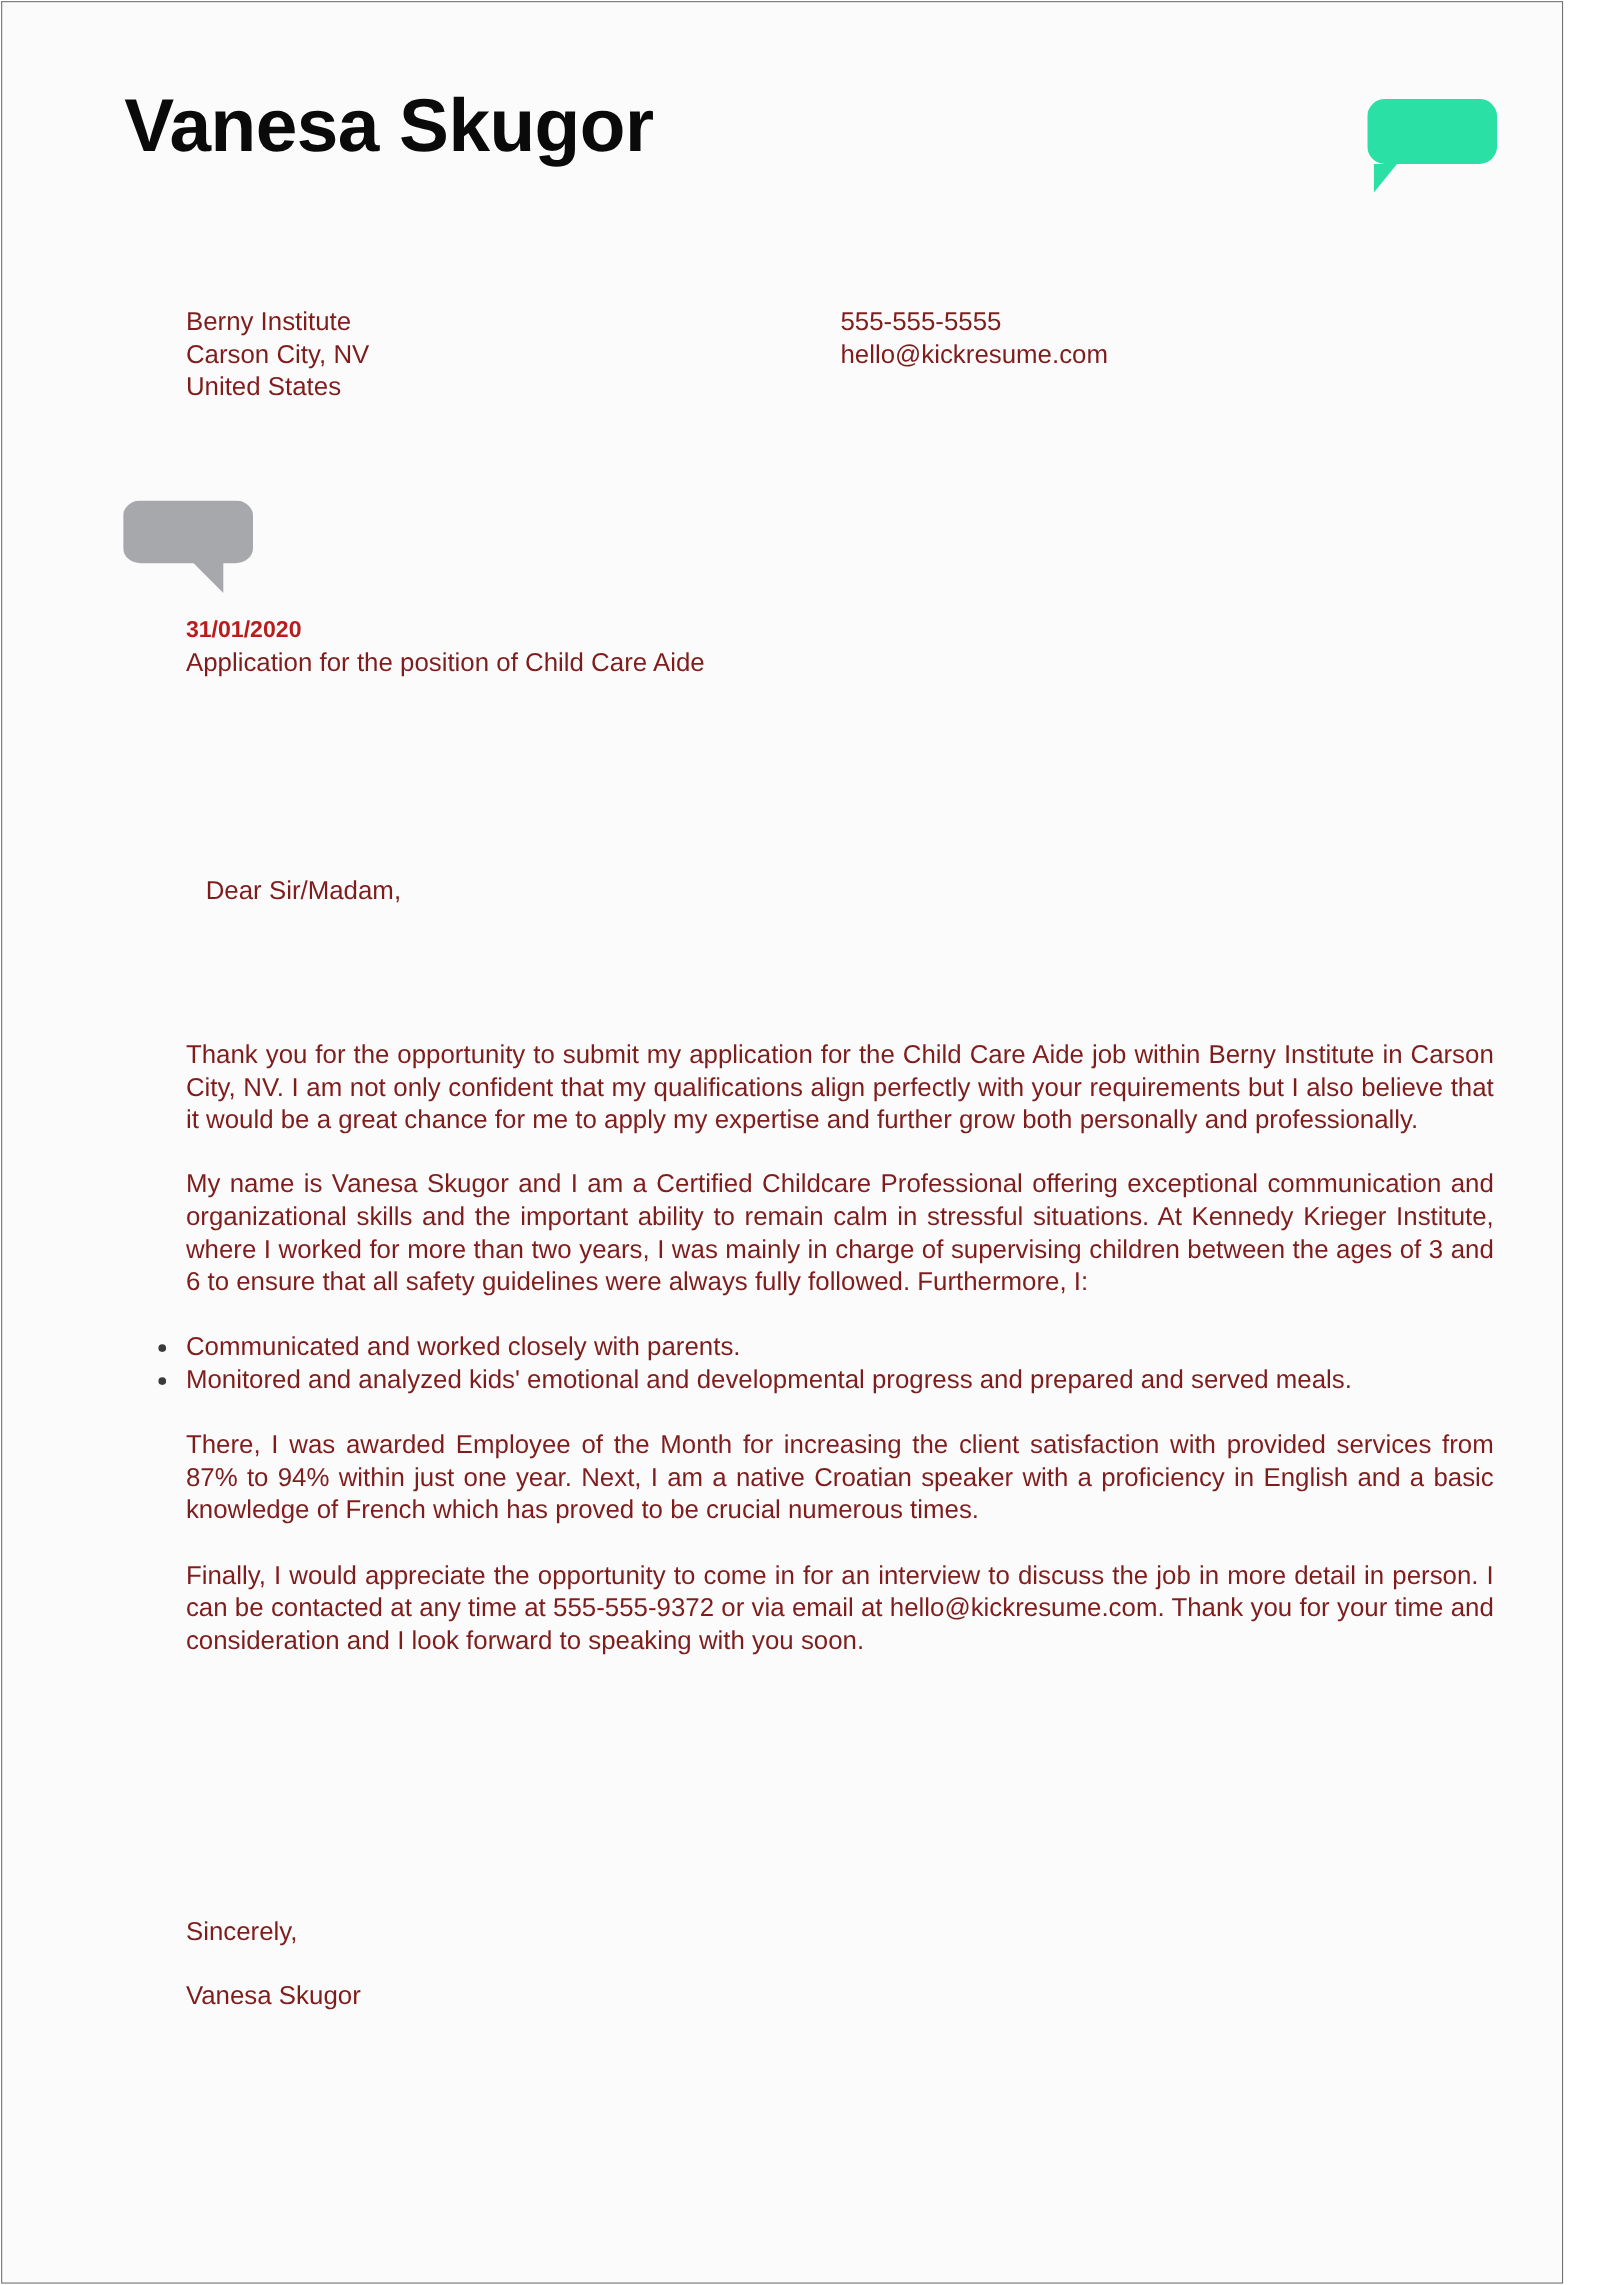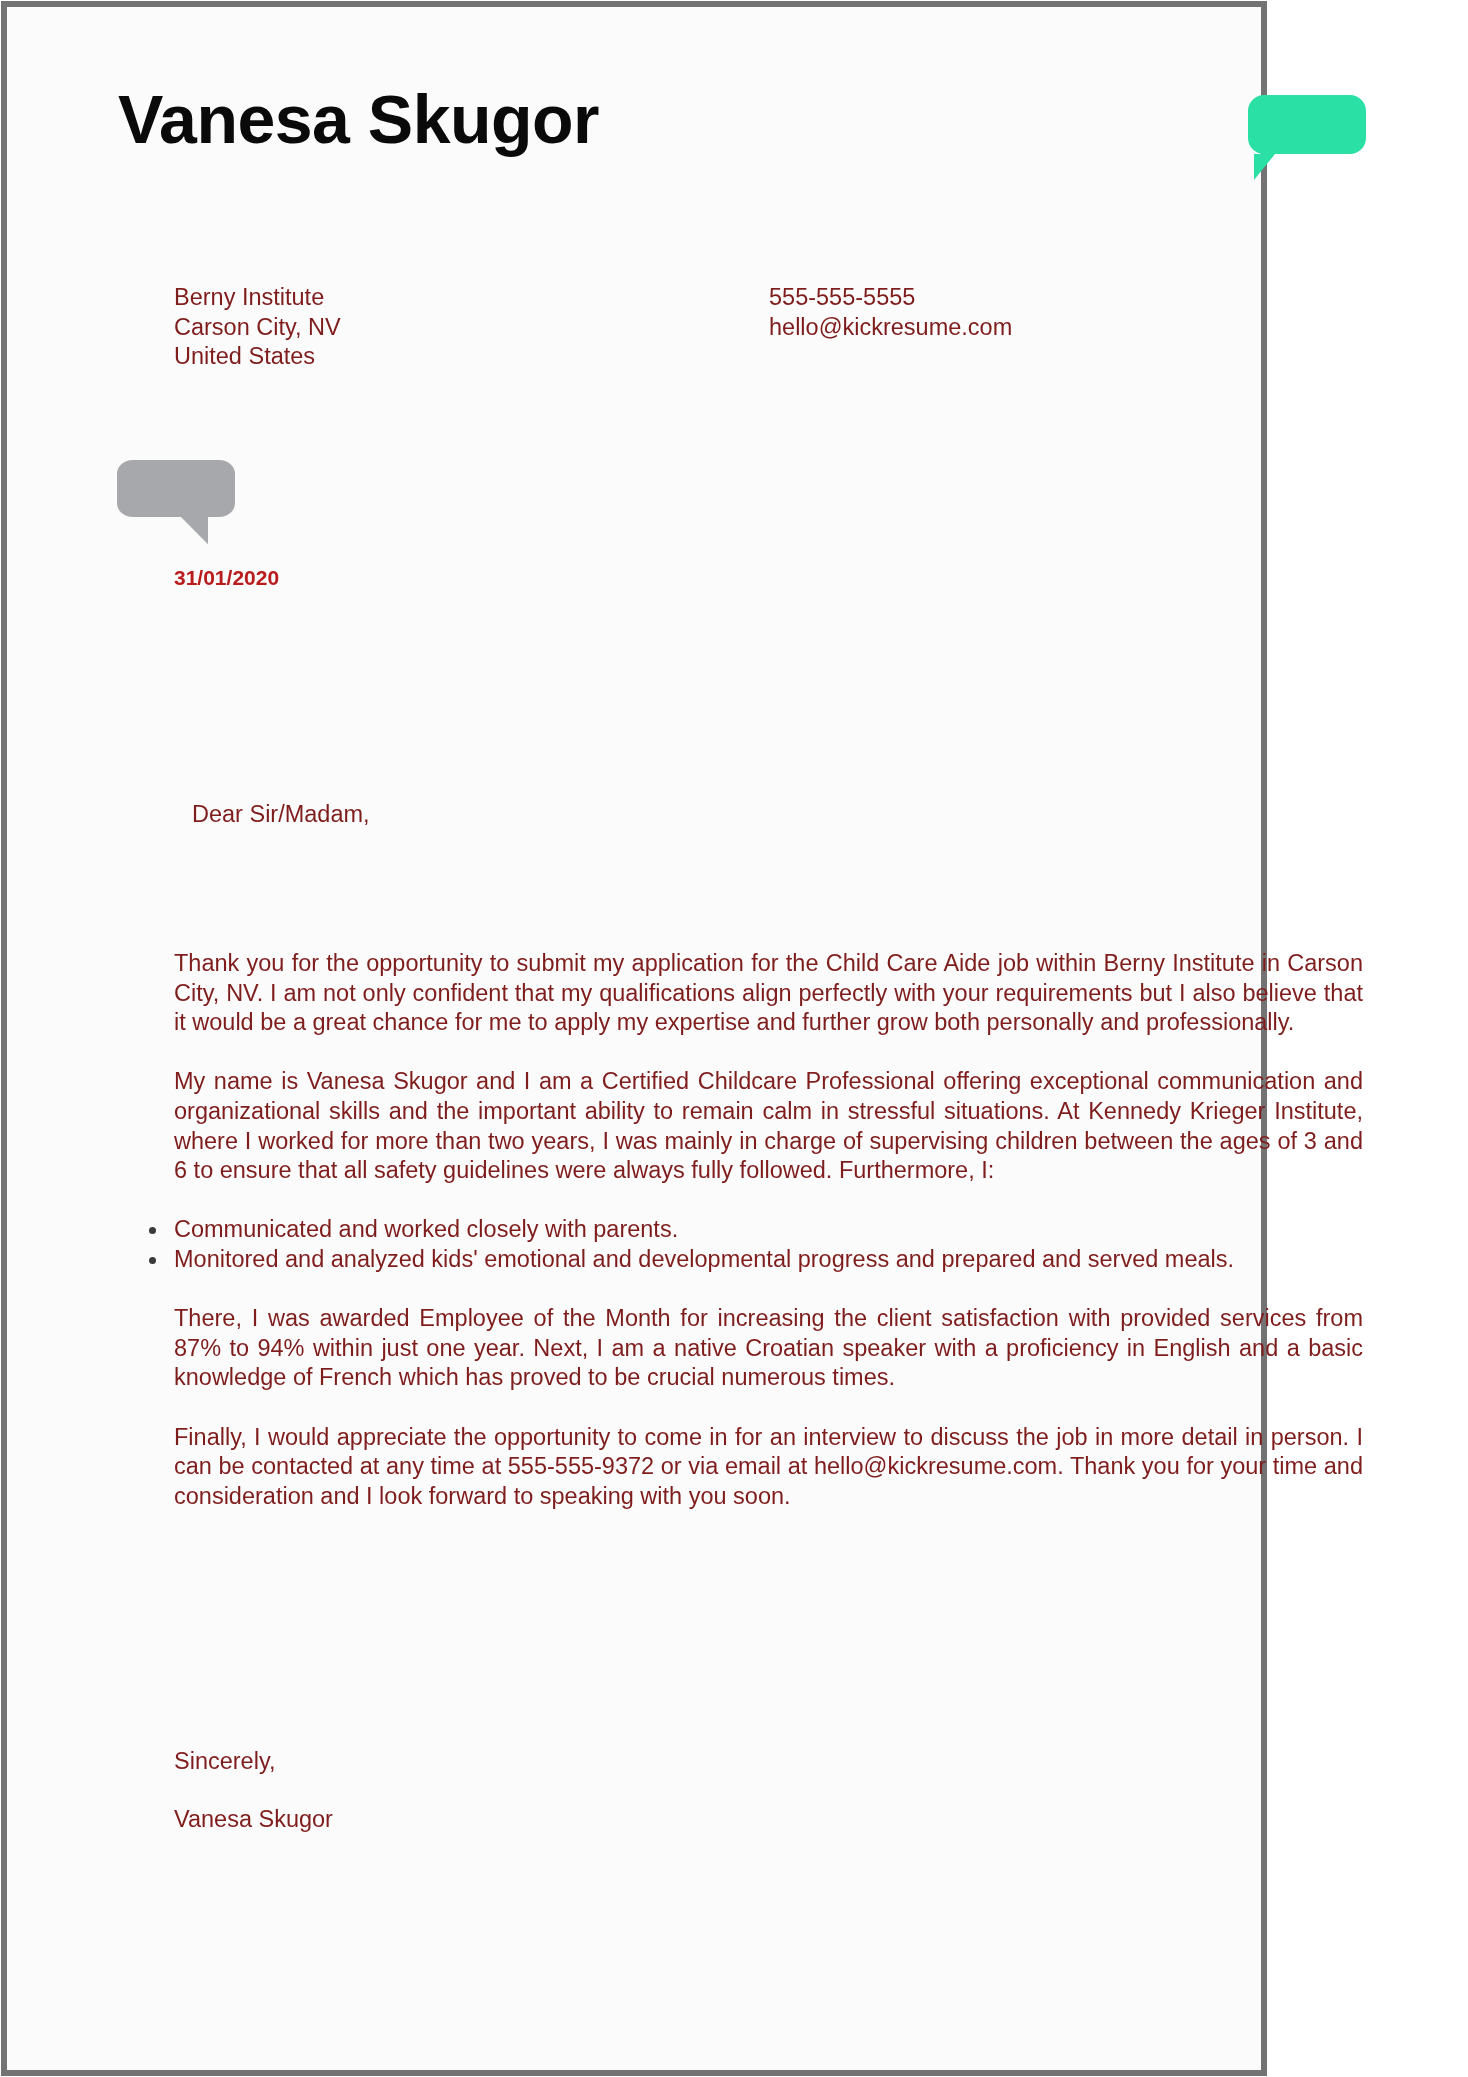--- a/index.html
+++ b/index.html
@@ -1,20 +1,20 @@
 <!DOCTYPE html>
 <html><head>
 <meta charset="utf-8">
 <style>
   * { box-sizing: border-box; margin: 0; padding: 0; }
   html, body { width: 1468px; height: 2077px; background: #ffffff; }
   body { position: relative; overflow: hidden; font-family: "Liberation Sans", "DejaVu Sans", sans-serif; }
   .page {
-    position: absolute; left: 1px; top: 1px; width: 1266px; height: 2075px;
-    background: #fbfbfb; border: 6px solid #737373;
+    position: absolute; left: 1px; top: 1px; width: 1420px; height: 2075px;
+    background: #fbfbfb; border: 1px solid #737373;
   }
   .name {
     position: absolute; left: 111px; top: 72px;
     font-size: 68px; font-weight: 700; color: #0a0a0a; letter-spacing: -0.5px;
     line-height: 80px; white-space: nowrap;
   }
   .bubble { position: absolute; }
   .bubble-green { left: 1241px; top: 88px; width: 118px; height: 86px; }
   .bubble-gray { left: 110px; top: 453px; width: 118px; height: 86px; }
   .text {
@@ -60,20 +60,21 @@
   <div class="contact text">
     <div>555-555-5555</div>
     <div>hello@kickresume.com</div>
   </div>
 
   <svg class="bubble bubble-gray" viewBox="0 0 118 86">
     <path d="M16 0 H102 A16 16 0 0 1 118 16 V51 A16 16 0 0 1 102 67 H91 V99 L64 67 H16 A16 16 0 0 1 0 51 V16 A16 16 0 0 1 16 0 Z" fill="#a7a8ab" transform="scale(1,0.85)"></path>
   </svg>
 
   <div class="date">31/01/2020</div>
+  <div class="subject text">Application for the position of Child Care Aide</div>
 
   <div class="greeting text">Dear Sir/Madam,</div>
 
   <div class="body text">
     <p>Thank you for the opportunity to submit my application for the Child Care Aide job within Berny Institute in Carson City, NV. I am not only confident that my qualifications align perfectly with your requirements but I also believe that it would be a great chance for me to apply my expertise and further grow both personally and professionally.</p>
     <p>My name is Vanesa Skugor and I am a Certified Childcare Professional offering exceptional communication and organizational skills and the important ability to remain calm in stressful situations. At Kennedy Krieger Institute, where I worked for more than two years, I was mainly in charge of supervising children between the ages of 3 and 6 to ensure that all safety guidelines were always fully followed. Furthermore, I:</p>
     <ul>
       <li>Communicated and worked closely with parents.</li>
       <li>Monitored and analyzed kids' emotional and developmental progress and prepared and served meals.</li>
     </ul>

